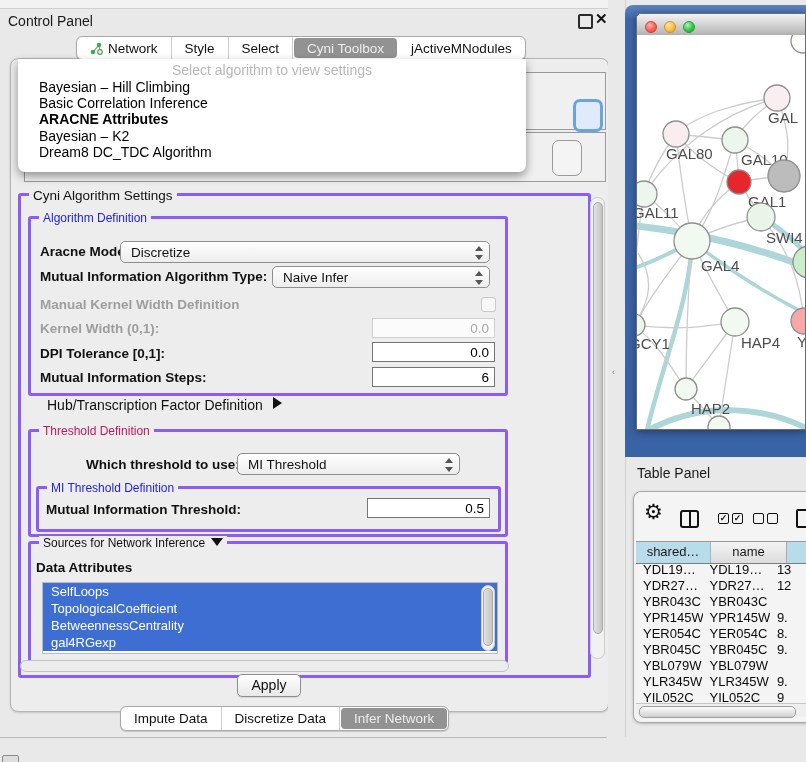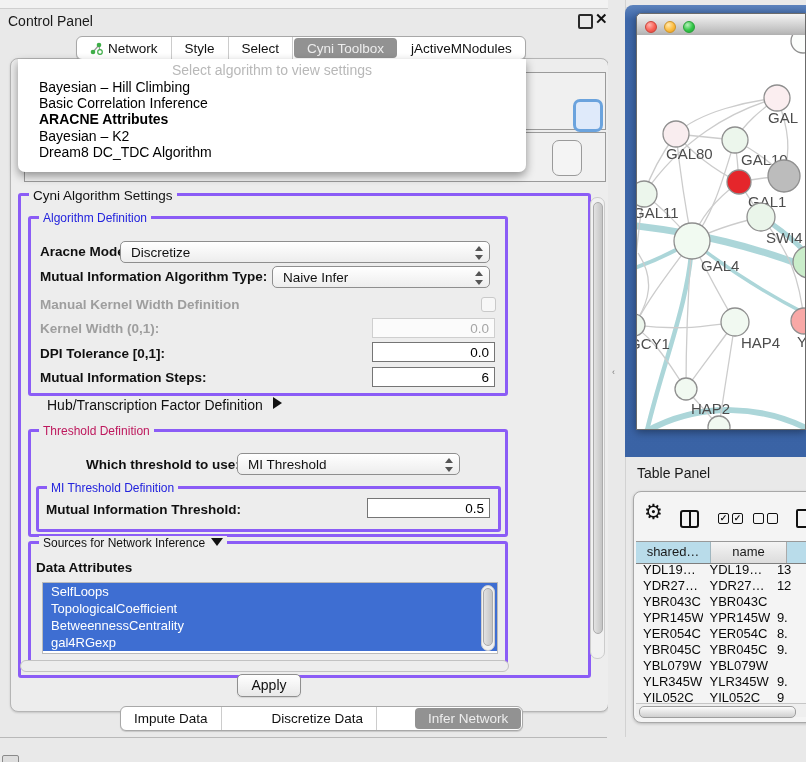--- a/index.html
+++ b/index.html
@@ -210,21 +210,21 @@
       <div class="abs vthumb" style="left:1px;top:2px;width:8px;height:56px;"></div>
     </div>
   </div>
 
   <div class="abs vscroll" style="left:590px;top:197px;width:13px;height:460px;">
     <div class="abs vthumb" style="left:1.5px;top:4px;width:8px;height:430px;"></div>
   </div>
   <div class="abs hbar" style="left:20px;top:660px;width:487px;height:10px;"></div>
 
   <div class="abs btn" style="left:237px;top:674px;width:62px;height:21px;">Apply</div>
-  <div class="abs tabbar" id="bottomTabs" style="left:120px;top:706px;height:23px;z-index:20;gap:37px;">
+  <div class="abs tabbar" id="bottomTabs" style="left:120px;top:706px;height:23px;z-index:20;">
       <div class="tabseg" style="min-width: 69px;">
         <span>Impute Data</span>
       </div>
       <div class="tabseg" style="min-width: 74px;">
         <span>Discretize Data</span>
       </div>
       <div class="tabseg active" style="min-width: 71px;">
         <span>Infer Network</span>
       </div>
     </div>

